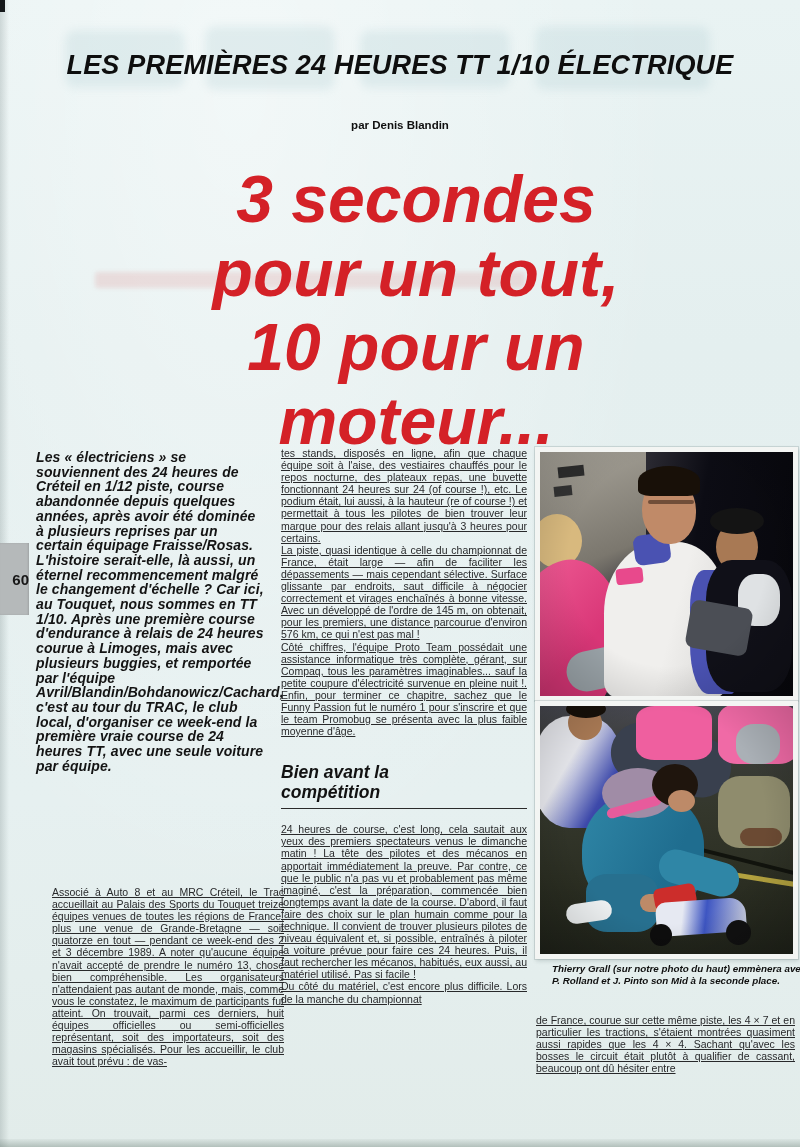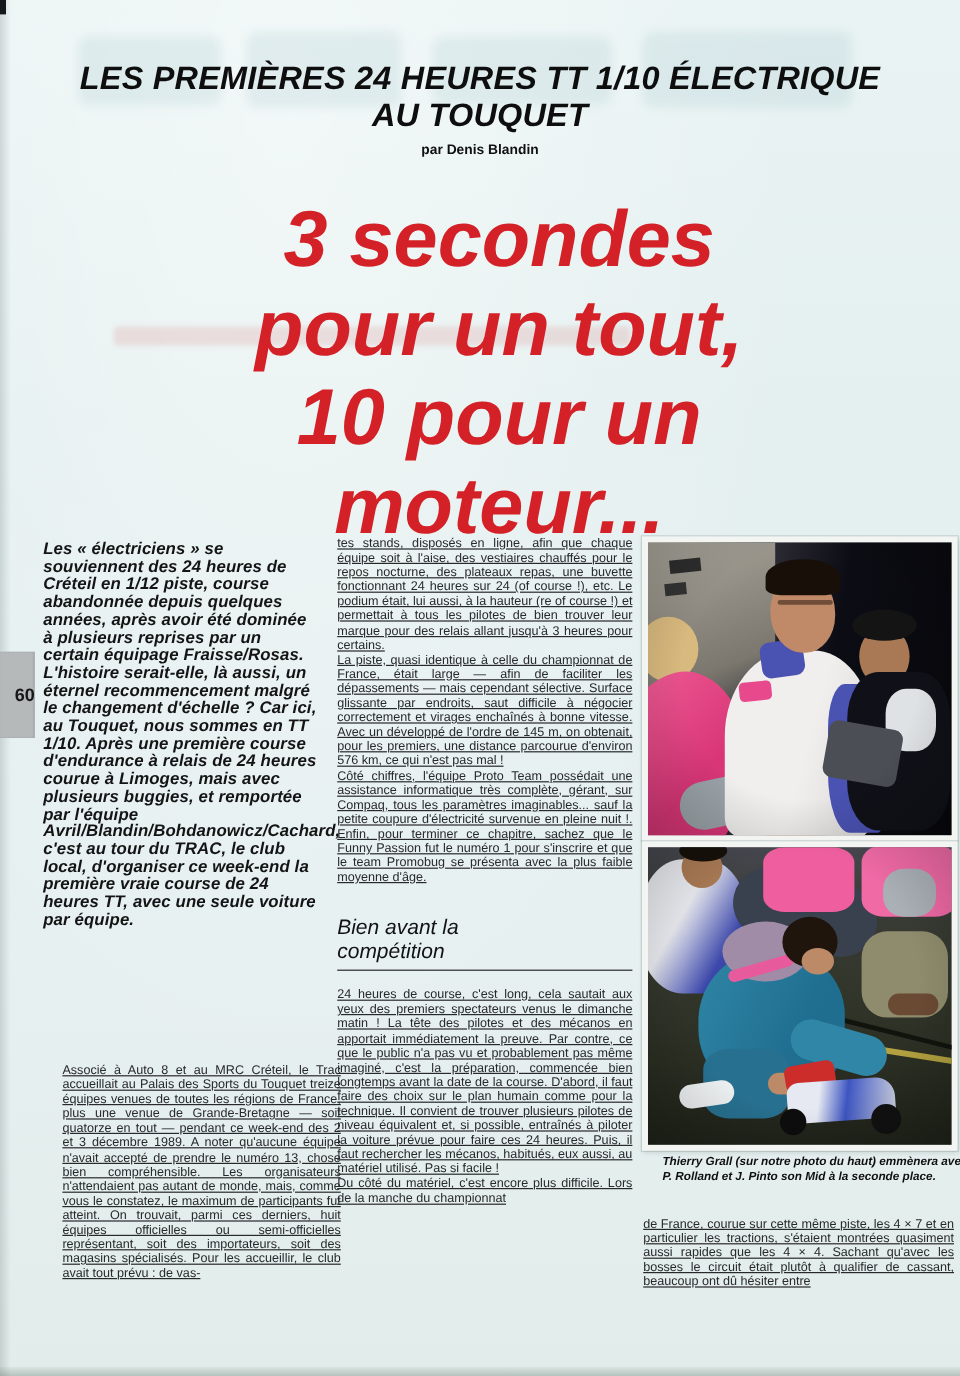--- a/index.html
+++ b/index.html
@@ -41,21 +41,21 @@
 
   .intro-col{position:absolute;left:36px;top:450px;width:231px;}
   .intro-col p{margin:0;font-weight:bold;font-style:italic;font-size:14px;line-height:14.7px;
     color:#141414;letter-spacing:.1px;}
 
   .left-para{position:absolute;left:52px;top:886px;width:232px;}
   .body-txt{margin:0;font-size:10.5px;line-height:12.1px;color:#28292b;text-align:justify;text-decoration:underline;}
 
   .mid-col{position:absolute;left:281px;top:447px;width:246px;}
   .mid-col p{margin:0;}
-  .mid-heading{margin:26px 0 0 0;font-weight:normal;font-style:italic;
+  .mid-heading{margin:26px 0 0 0;font-weight:bold;font-style:italic;
     font-size:17.5px;line-height:19.5px;color:#121212;width:175px;}
   .mid-rule{width:100%;height:0;border-bottom:1.6px solid #2a2a2a;margin:6px 0 14px 0;}
 
   .photo{position:absolute;left:535px;width:263px;background:#f3f5f3;
     box-shadow:0 0 0 1px rgba(120,140,140,.25), 1px 2px 4px rgba(40,60,60,.18);
     padding:5px;box-sizing:border-box;}
   .photo-top{top:447px;height:254px;}
   .photo-bottom{top:701px;height:258px;}
   .ph-scene{position:relative;width:100%;height:100%;overflow:hidden;}
   .ph-scene::after{content:"";position:absolute;inset:0;
@@ -77,21 +77,20 @@
   <div class="ghost-head">
     <div style="left:10px;top:8px;width:120px;height:58px;"></div>
     <div style="left:150px;top:4px;width:130px;height:64px;"></div>
     <div style="left:305px;top:8px;width:150px;height:58px;"></div>
     <div style="left:480px;top:4px;width:175px;height:64px;"></div>
   </div>
   <div class="ghost-red"></div>
 
   <div class="kicker">
     <div>LES PREMIÈRES 24 HEURES TT 1/10 ÉLECTRIQUE</div>
-    <div>AU TOUQUET</div>
   </div>
   <div class="byline">par Denis Blandin</div>
 
   <h1 class="red-title">
     <span>3 secondes</span>
     <span>pour un tout,</span>
     <span>10 pour un</span>
     <span>moteur...</span>
   </h1>
 

